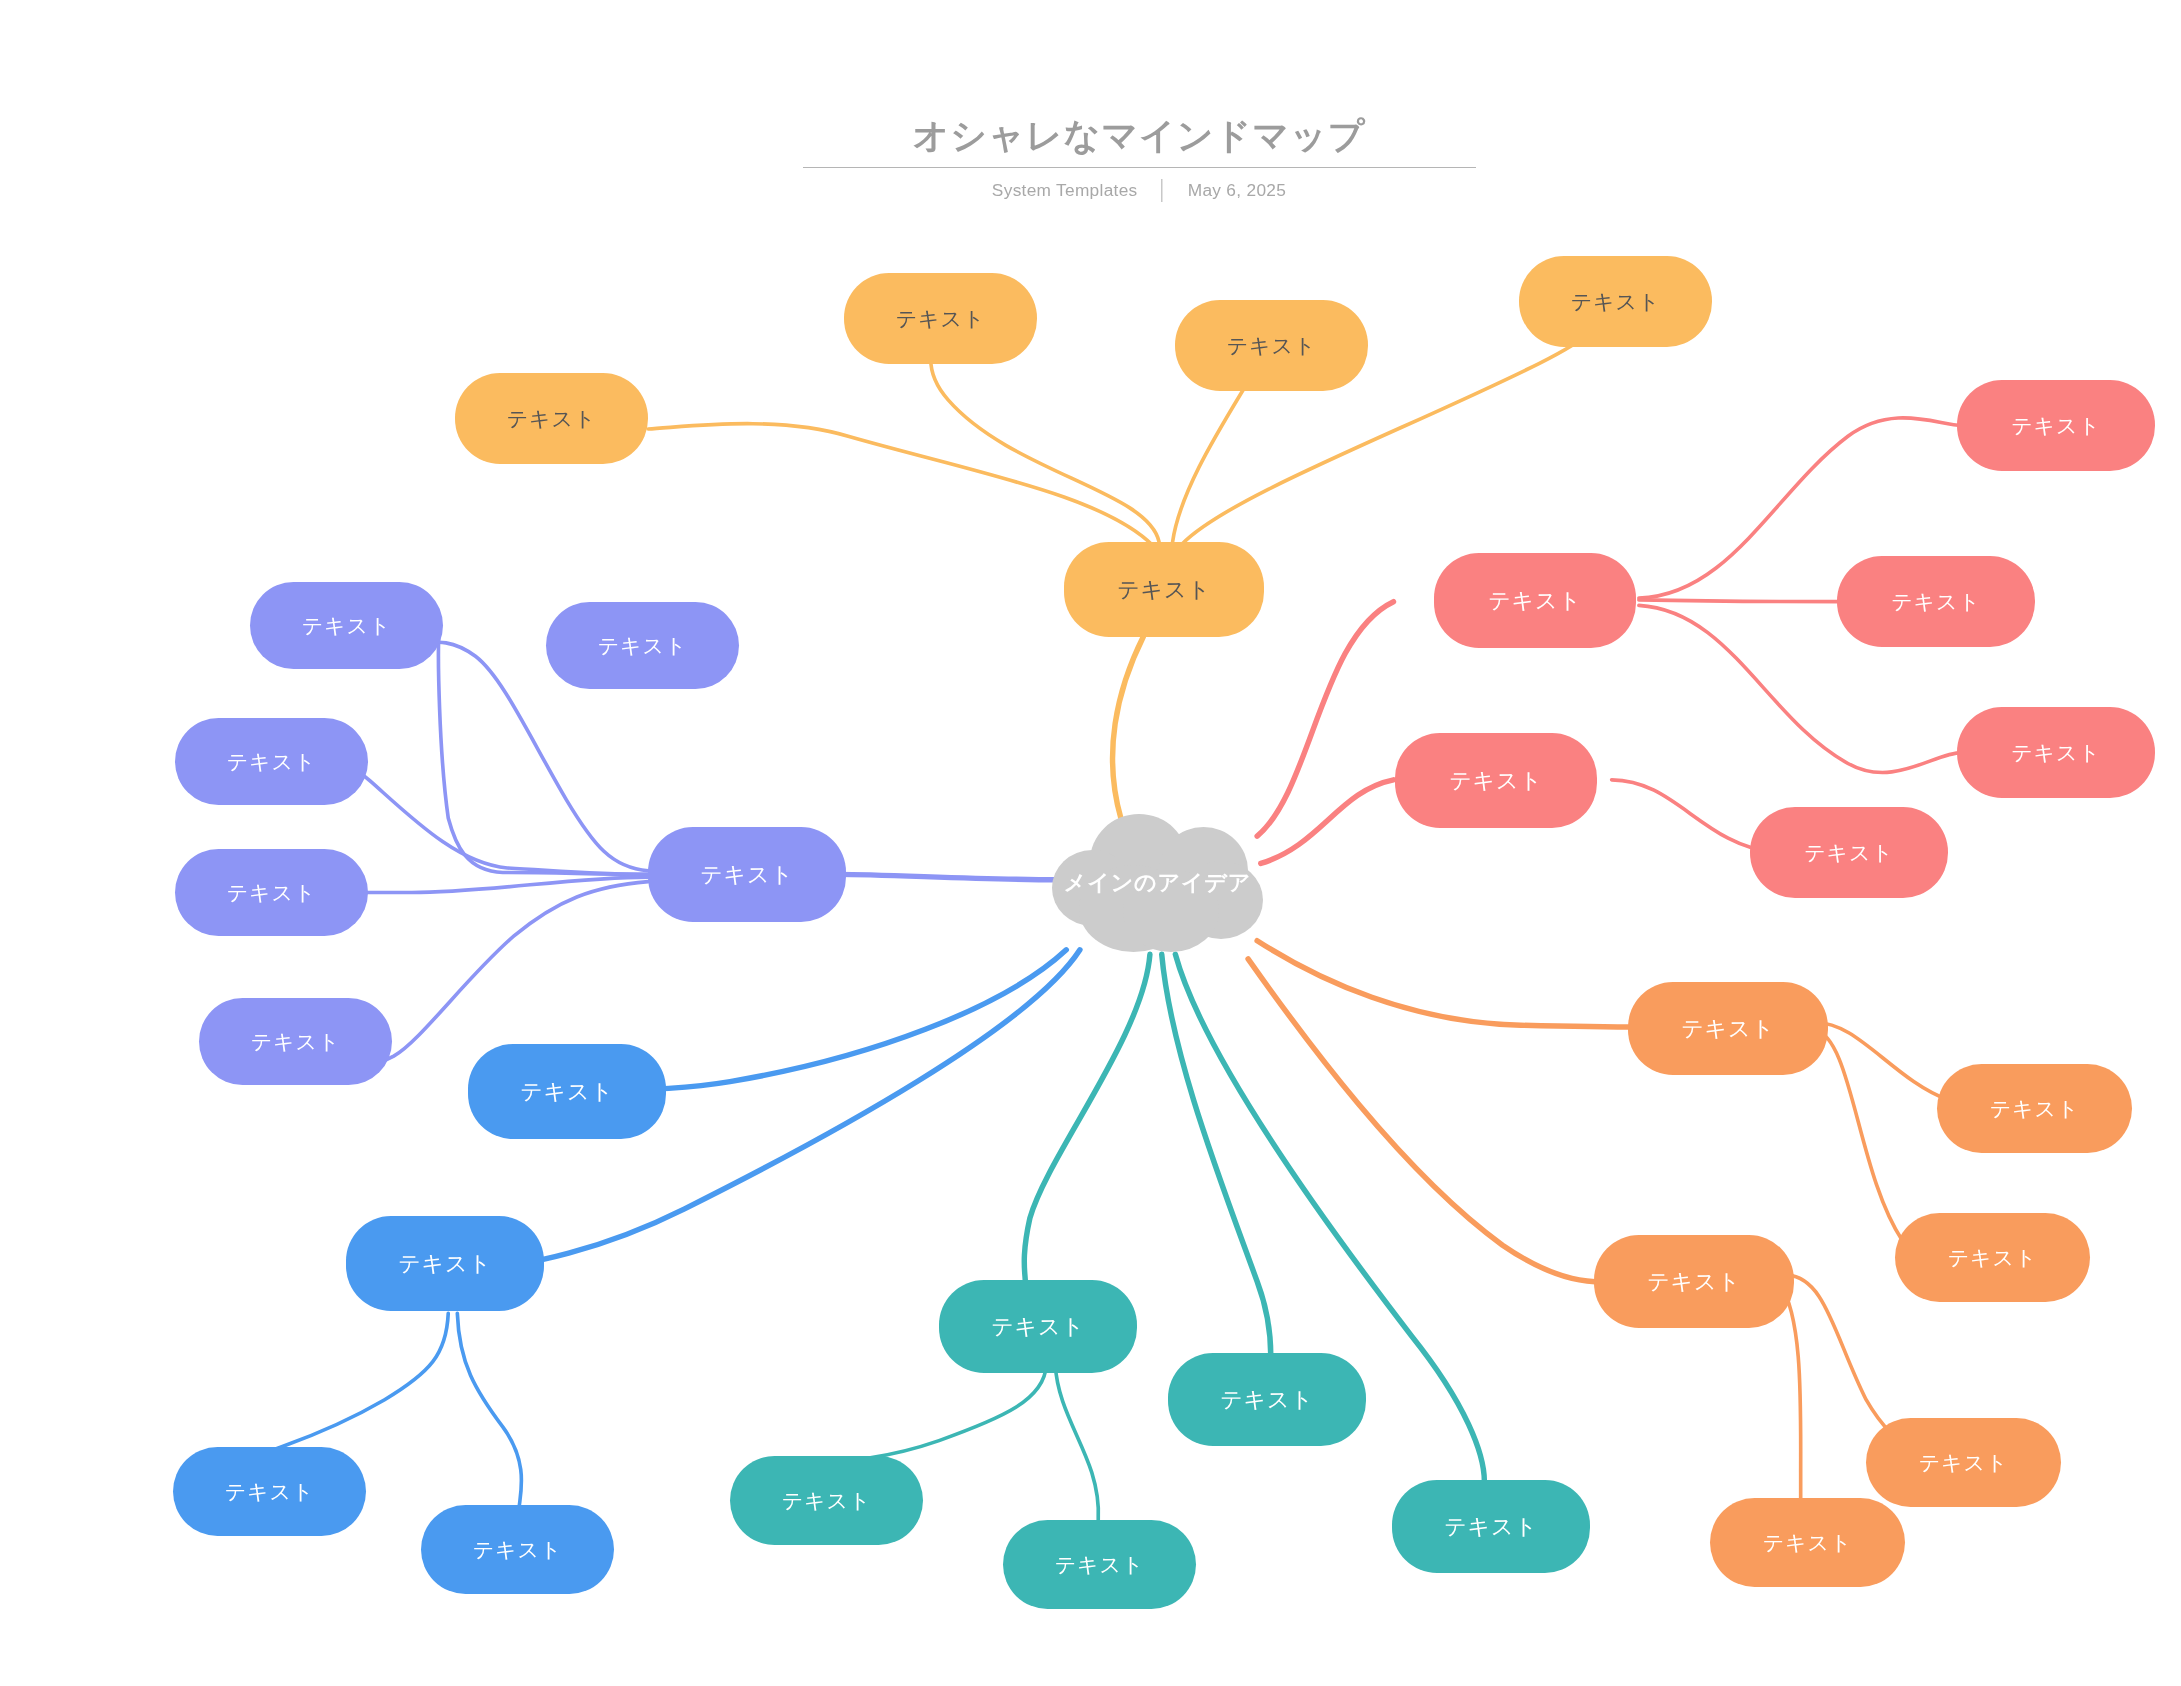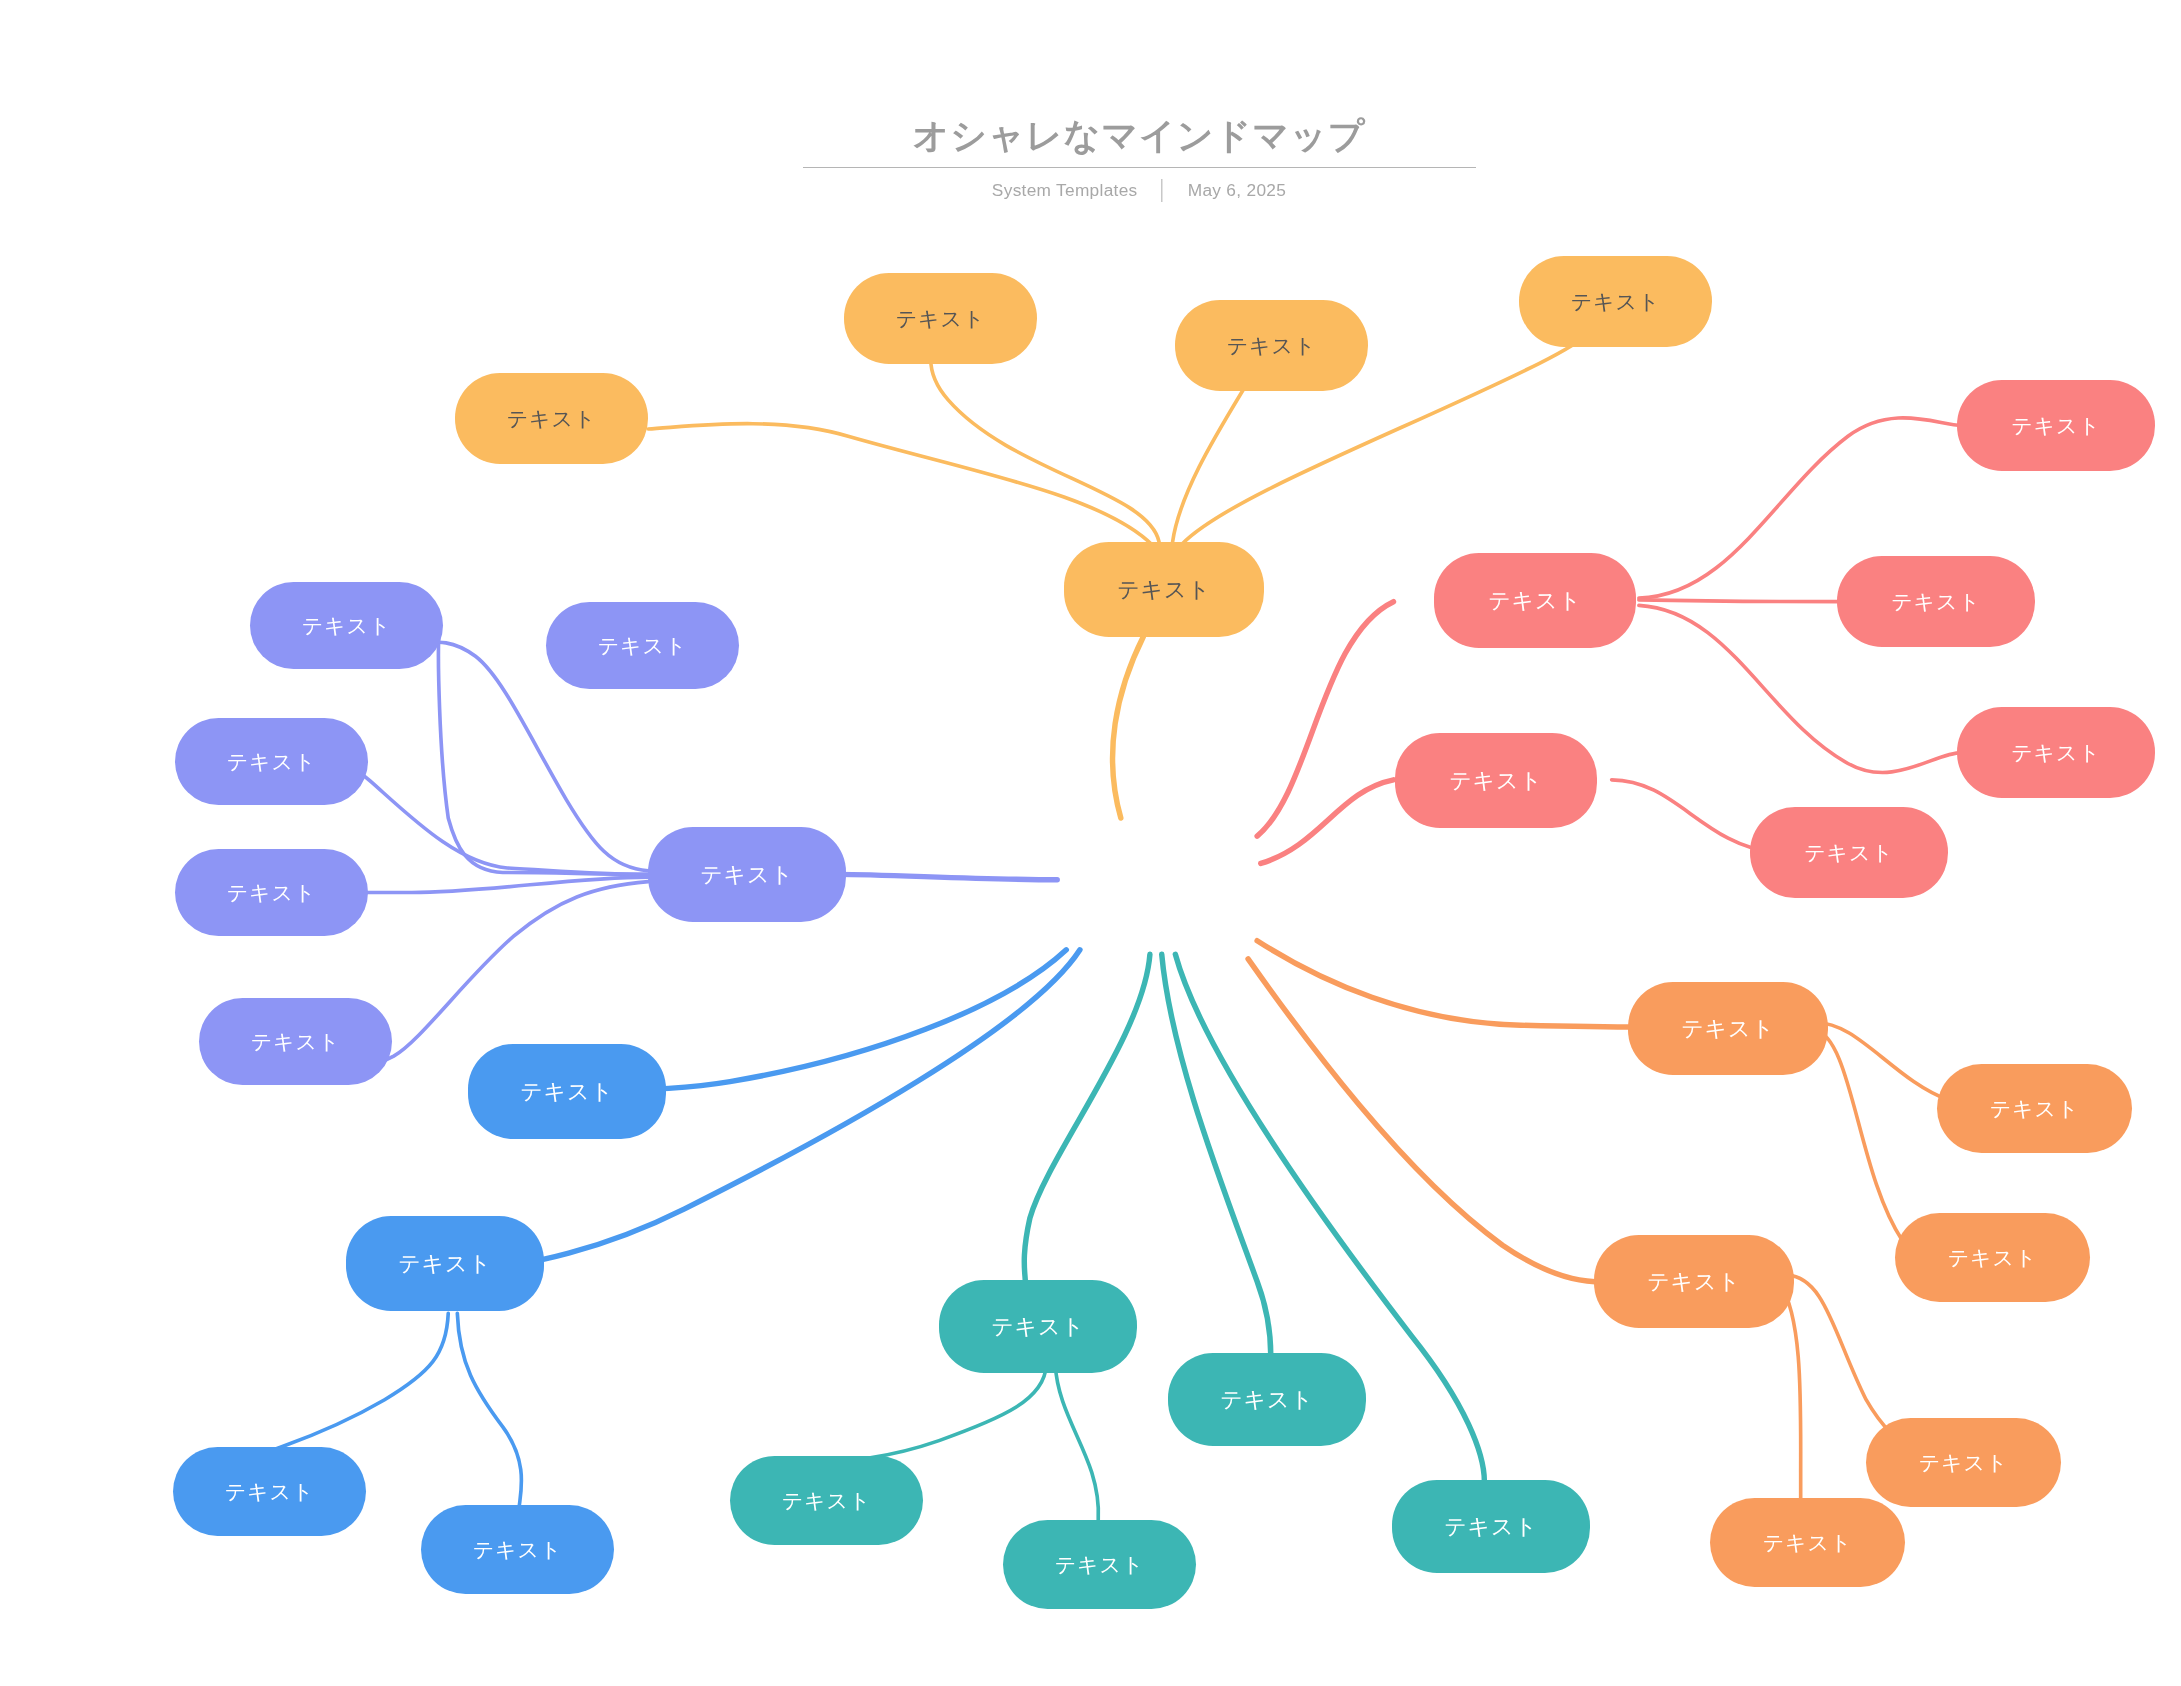--- a/index.html
+++ b/index.html
@@ -179,20 +179,29 @@
     <g stroke="#F99C5D">
       <path d="M1330,1035 C1400,1080 1500,1125 1620,1128 C1700,1130 1740,1130 1755,1130" stroke-width="6"></path>
       <path d="M1320,1055 C1380,1140 1490,1290 1600,1370 C1670,1418 1710,1410 1725,1410" stroke-width="6"></path>
       <path d="M1943,1125 C1990,1123 2030,1188 2090,1210 C2140,1228 2175,1218 2185,1218" stroke-width="4"></path>
       <path d="M1943,1133 C1985,1140 1990,1290 2040,1365 C2078,1420 2120,1408 2135,1408" stroke-width="4"></path>
       <path d="M1913,1403 C1955,1405 1965,1470 2000,1540 C2040,1610 2090,1610 2100,1610" stroke-width="4"></path>
       <path d="M1905,1412 C1930,1450 1928,1540 1928,1620 C1928,1680 1928,1690 1928,1700" stroke-width="4"></path>
     </g>
   </svg>
 
+  <div id="center-node">
+    <div class="puff" style="left:38px;  top:0px;   width:98px; height:95px;"></div>
+    <div class="puff" style="left:107px; top:12.7px;  width:89px;  height:87px;"></div>
+    <div class="puff" style="left:0px;   top:36px;  width:80px;  height:76px;"></div>
+    <div class="puff" style="left:127px; top:47px;  width:84px;  height:78px;"></div>
+    <div class="puff" style="left:27px;  top:51px;  width:109px; height:87px;"></div>
+    <div class="puff" style="left:71px;  top:56px;  width:96px; height:82px;"></div>
+    <div id="center-label">メインのアイデア</div>
+  </div>
 
   <div class="node level1 dark-text" style="left:1016px; top:542px; width:200px; height:95px; background:#FBBB5F;">
     <span>テキスト</span>
   </div>
   <div class="node dark-text" style="left:796px; top:273px; width:193px; height:91px; background:#FBBB5F;">
     <span>テキスト</span>
   </div>
   <div class="node dark-text" style="left:1127px; top:300px; width:193px; height:91px; background:#FBBB5F;">
     <span>テキスト</span>
   </div>

